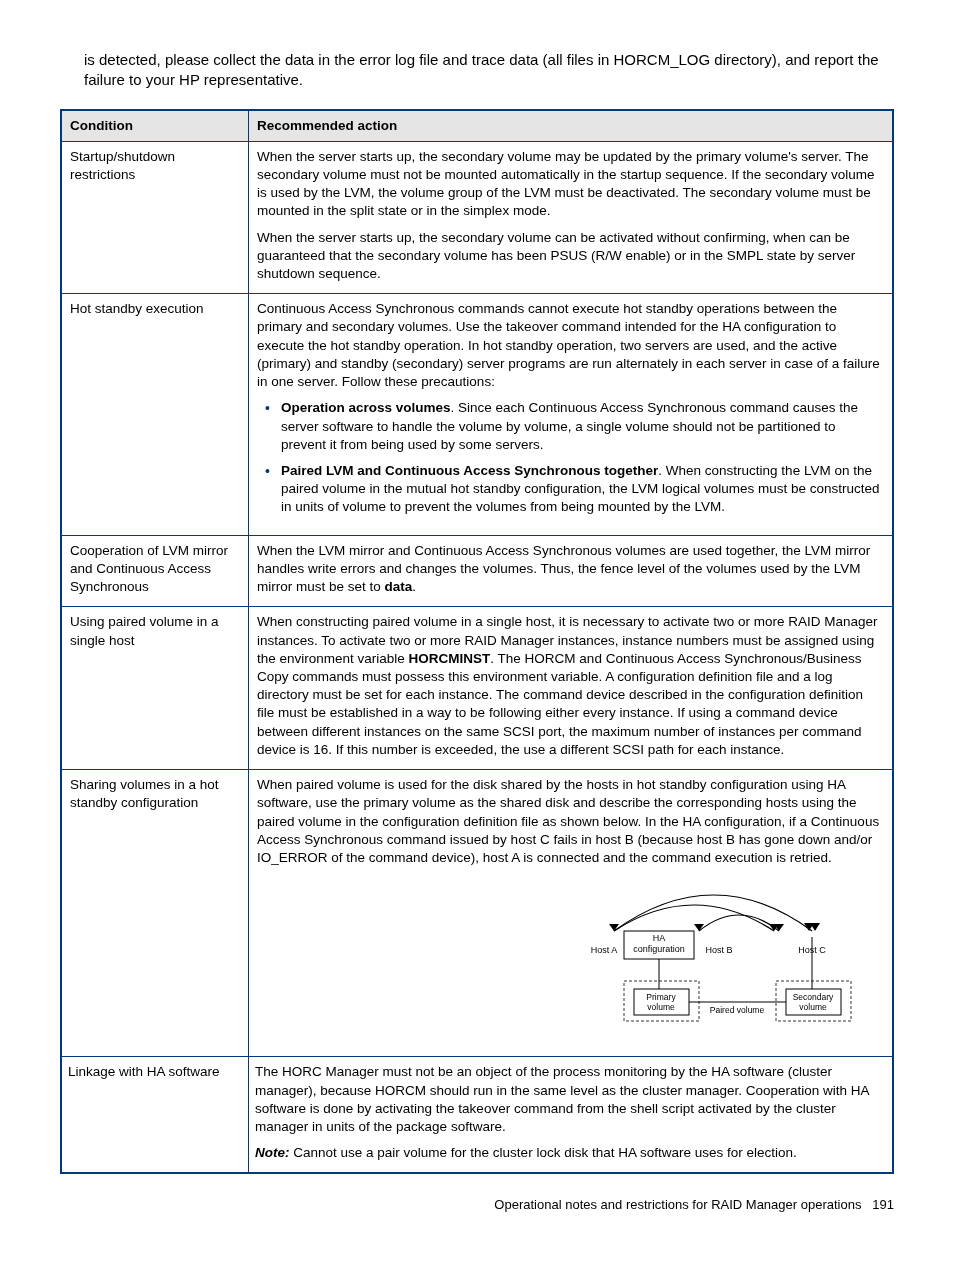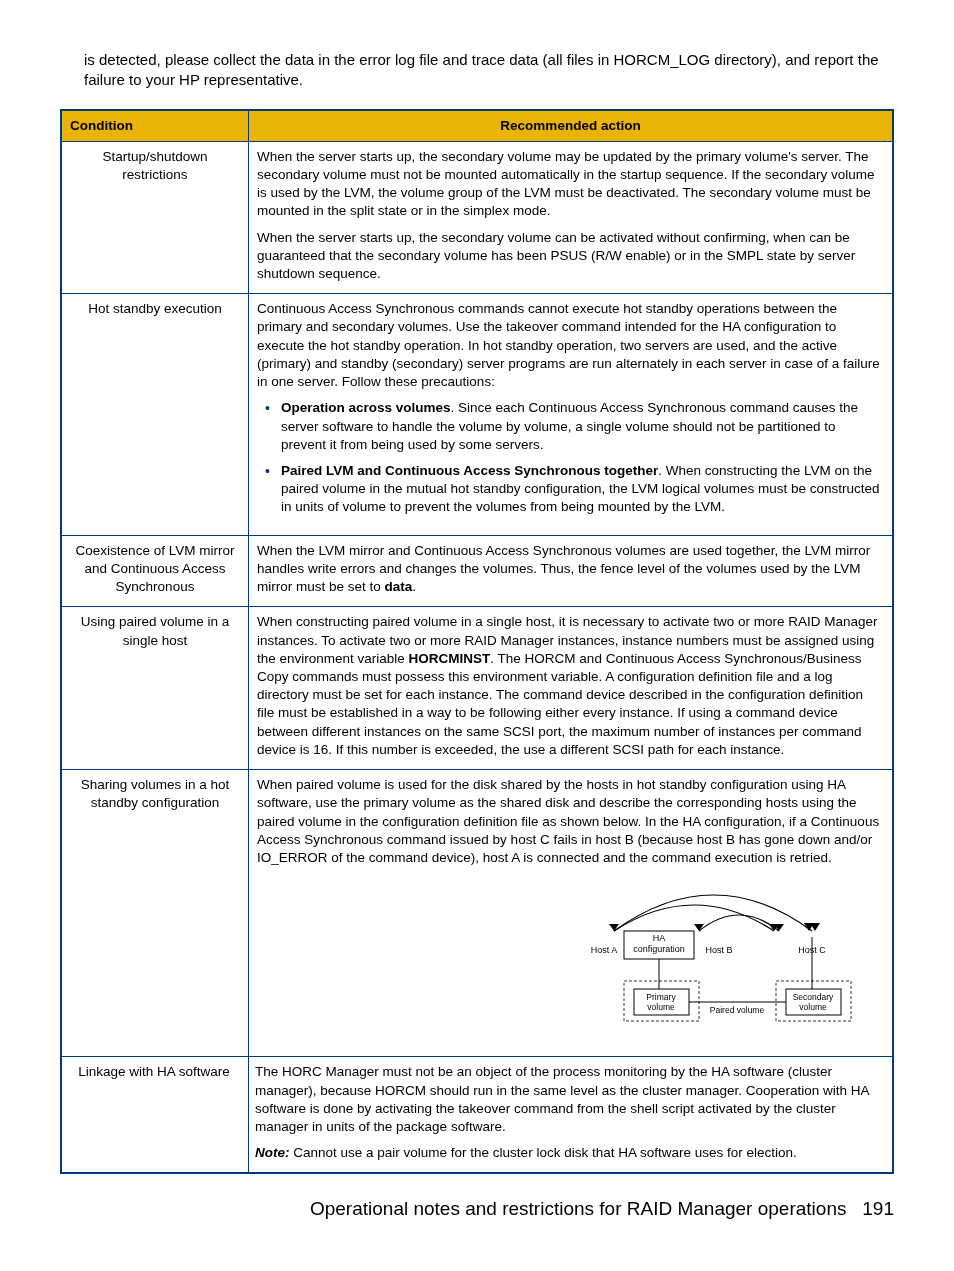--- a/index.html
+++ b/index.html
@@ -23,34 +23,34 @@
     border-collapse: collapse;
     border: 2px solid #003a7a;
   }
   table.main th {
     text-align: left;
     font-weight: bold;
     font-size: 13.5px;
     padding: 6px 8px 6px 8px;
     border-bottom: 1px solid #003a7a;
     border-right: 1px solid #003a7a;
-    background: #eab308;
+    background: #e5e5e5;
   }
-  table.main th:last-child { border-right: none; text-align: center; }
+  table.main th:last-child { border-right: none; }
   table.main td {
     vertical-align: top;
     padding: 6px 8px 10px 8px;
     border-bottom: 1px solid #003a7a;
     border-right: 1px solid #003a7a;
     font-size: 13.5px;
     font-weight: 300;
   }
   table.main td:last-child { border-right: none; }
   table.main tr:last-child td { border-bottom: none; padding-left: 6px; }
-  td.cond { width: 170px; text-align: center; }
+  td.cond { width: 170px; }
   .para { margin-bottom: 8px; }
   .para:last-child { margin-bottom: 0; }
   ul.bullets {
     margin: 0 0 0 6px;
     padding: 0 0 0 14px;
   }
   ul.bullets li {
     margin-bottom: 8px;
     list-style: none;
     position: relative;
@@ -60,21 +60,21 @@
     content: "•";
     color: #003a7a;
     position: absolute;
     left: -12px;
     font-size: 14px;
   }
   .bold { font-weight: bold; margin-top: 40px; }
   .boldit { font-weight: bold; font-style: italic; text-align: center; }
   .footer {
     text-align: right;
-    font-size: 19px;
+    font-size: 13px;
     margin-top: 22px;
     font-weight: 300;
   }
   .diagram-wrap {
     margin-top: 14px;
     text-align: right;
   }
 </style>
 </head>
 <body>
@@ -103,21 +103,21 @@
       <td>
         <div class="para">Continuous Access Synchronous commands cannot execute hot standby operations between the primary and secondary volumes. Use the takeover command intended for the HA configuration to execute the hot standby operation. In hot standby operation, two servers are used, and the active (primary) and standby (secondary) server programs are run alternately in each server in case of a failure in one server. Follow these precautions:</div>
         <ul class="bullets">
           <li><span class="bold">Operation across volumes</span><span>. Since each Continuous Access Synchronous command causes the server software to handle the volume by volume, a single volume should not be partitioned to prevent it from being used by some servers.</span></li>
           <li><span class="bold">Paired LVM and Continuous Access Synchronous together</span><span>. When constructing the LVM on the paired volume in the mutual hot standby configuration, the LVM logical volumes must be constructed in units of volume to prevent the volumes from being mounted by the LVM.</span></li>
         </ul>
       </td>
     </tr>
 
     <tr>
-      <td class="cond">Coexistence of LVM mirror and Continuous Access Synchronous</td>
+      <td class="cond">Cooperation of LVM mirror and Continuous Access Synchronous</td>
       <td>
         <div class="para"><span>When the LVM mirror and Continuous Access Synchronous volumes are used together, the LVM mirror handles write errors and changes the volumes. Thus, the fence level of the volumes used by the LVM mirror must be set to </span><span class="bold">data</span><span>.</span></div>
       </td>
     </tr>
 
     <tr>
       <td class="cond">Using paired volume in a single host</td>
       <td>
         <div class="para"><span>When constructing paired volume in a single host, it is necessary to activate two or more RAID Manager instances. To activate two or more RAID Manager instances, instance numbers must be assigned using the environment variable </span><span class="bold">HORCMINST</span><span>. The HORCM and Continuous Access Synchronous/Business Copy commands must possess this environment variable. A configuration definition file and a log directory must be set for each instance. The command device described in the configuration definition file must be established in a way to be following either every instance. If using a command device between different instances on the same SCSI port, the maximum number of instances per command device is 16. If this number is exceeded, the use a different SCSI path for each instance.</span></div>
       </td>

